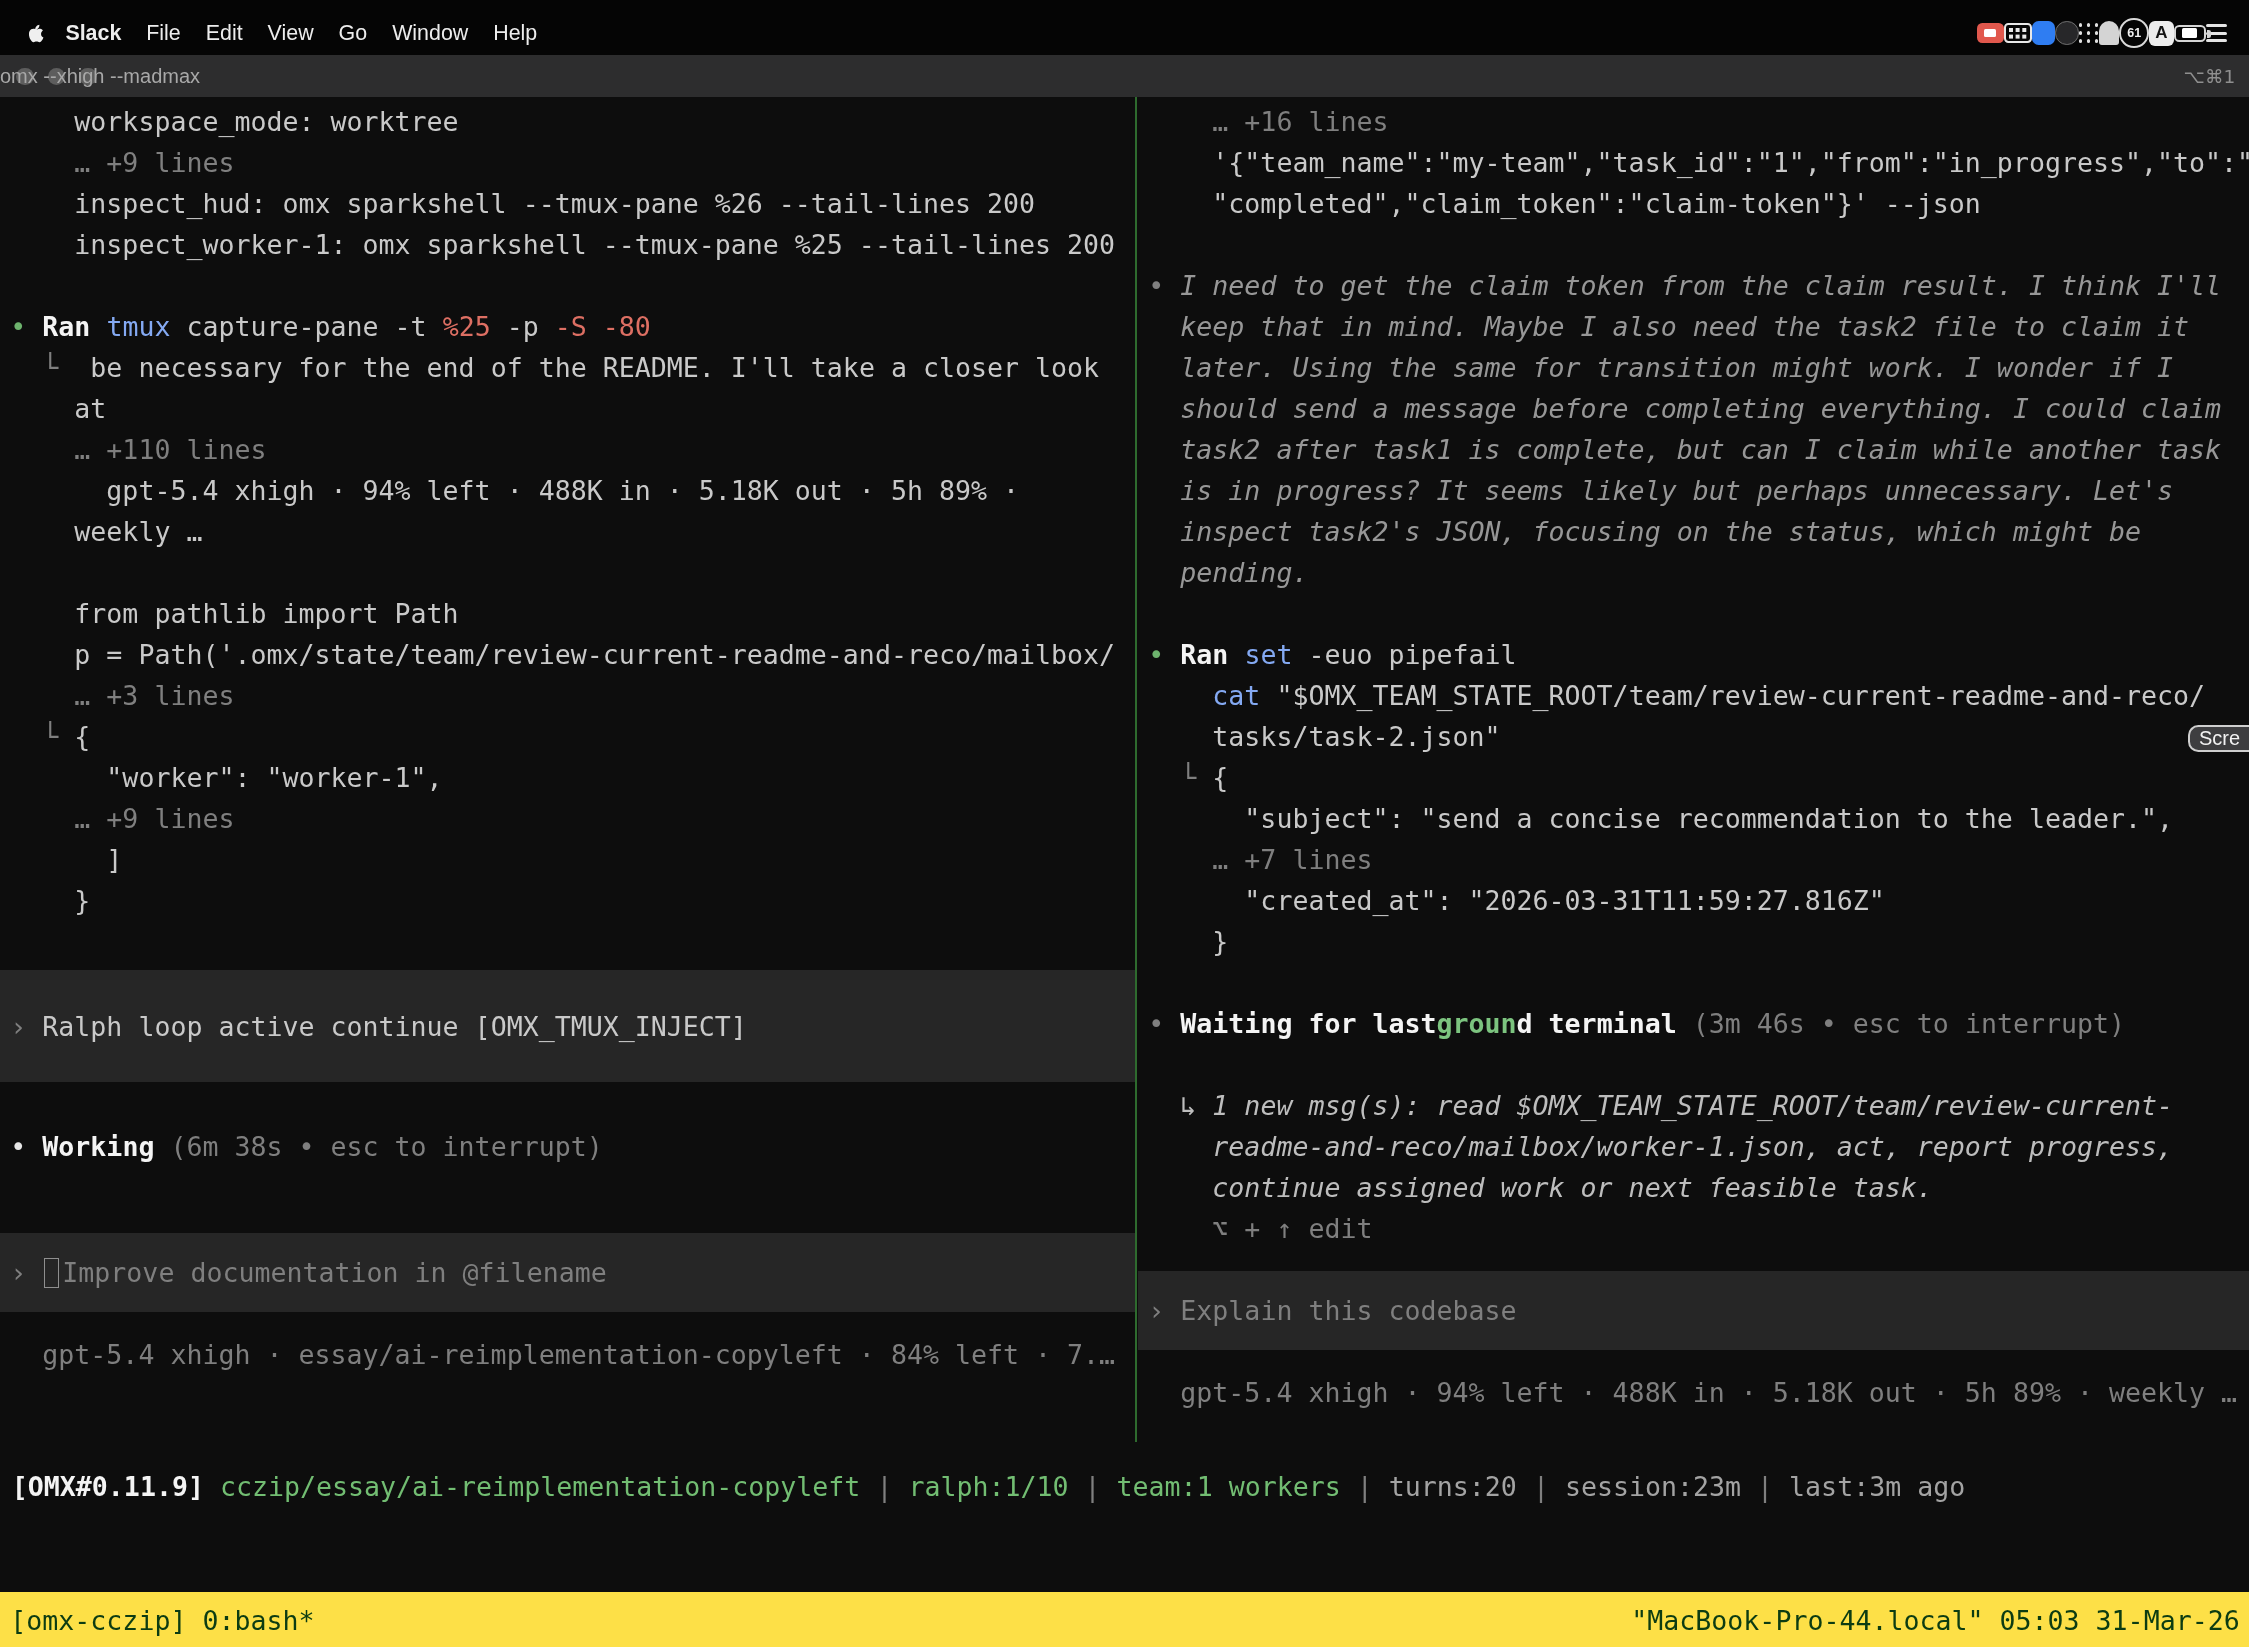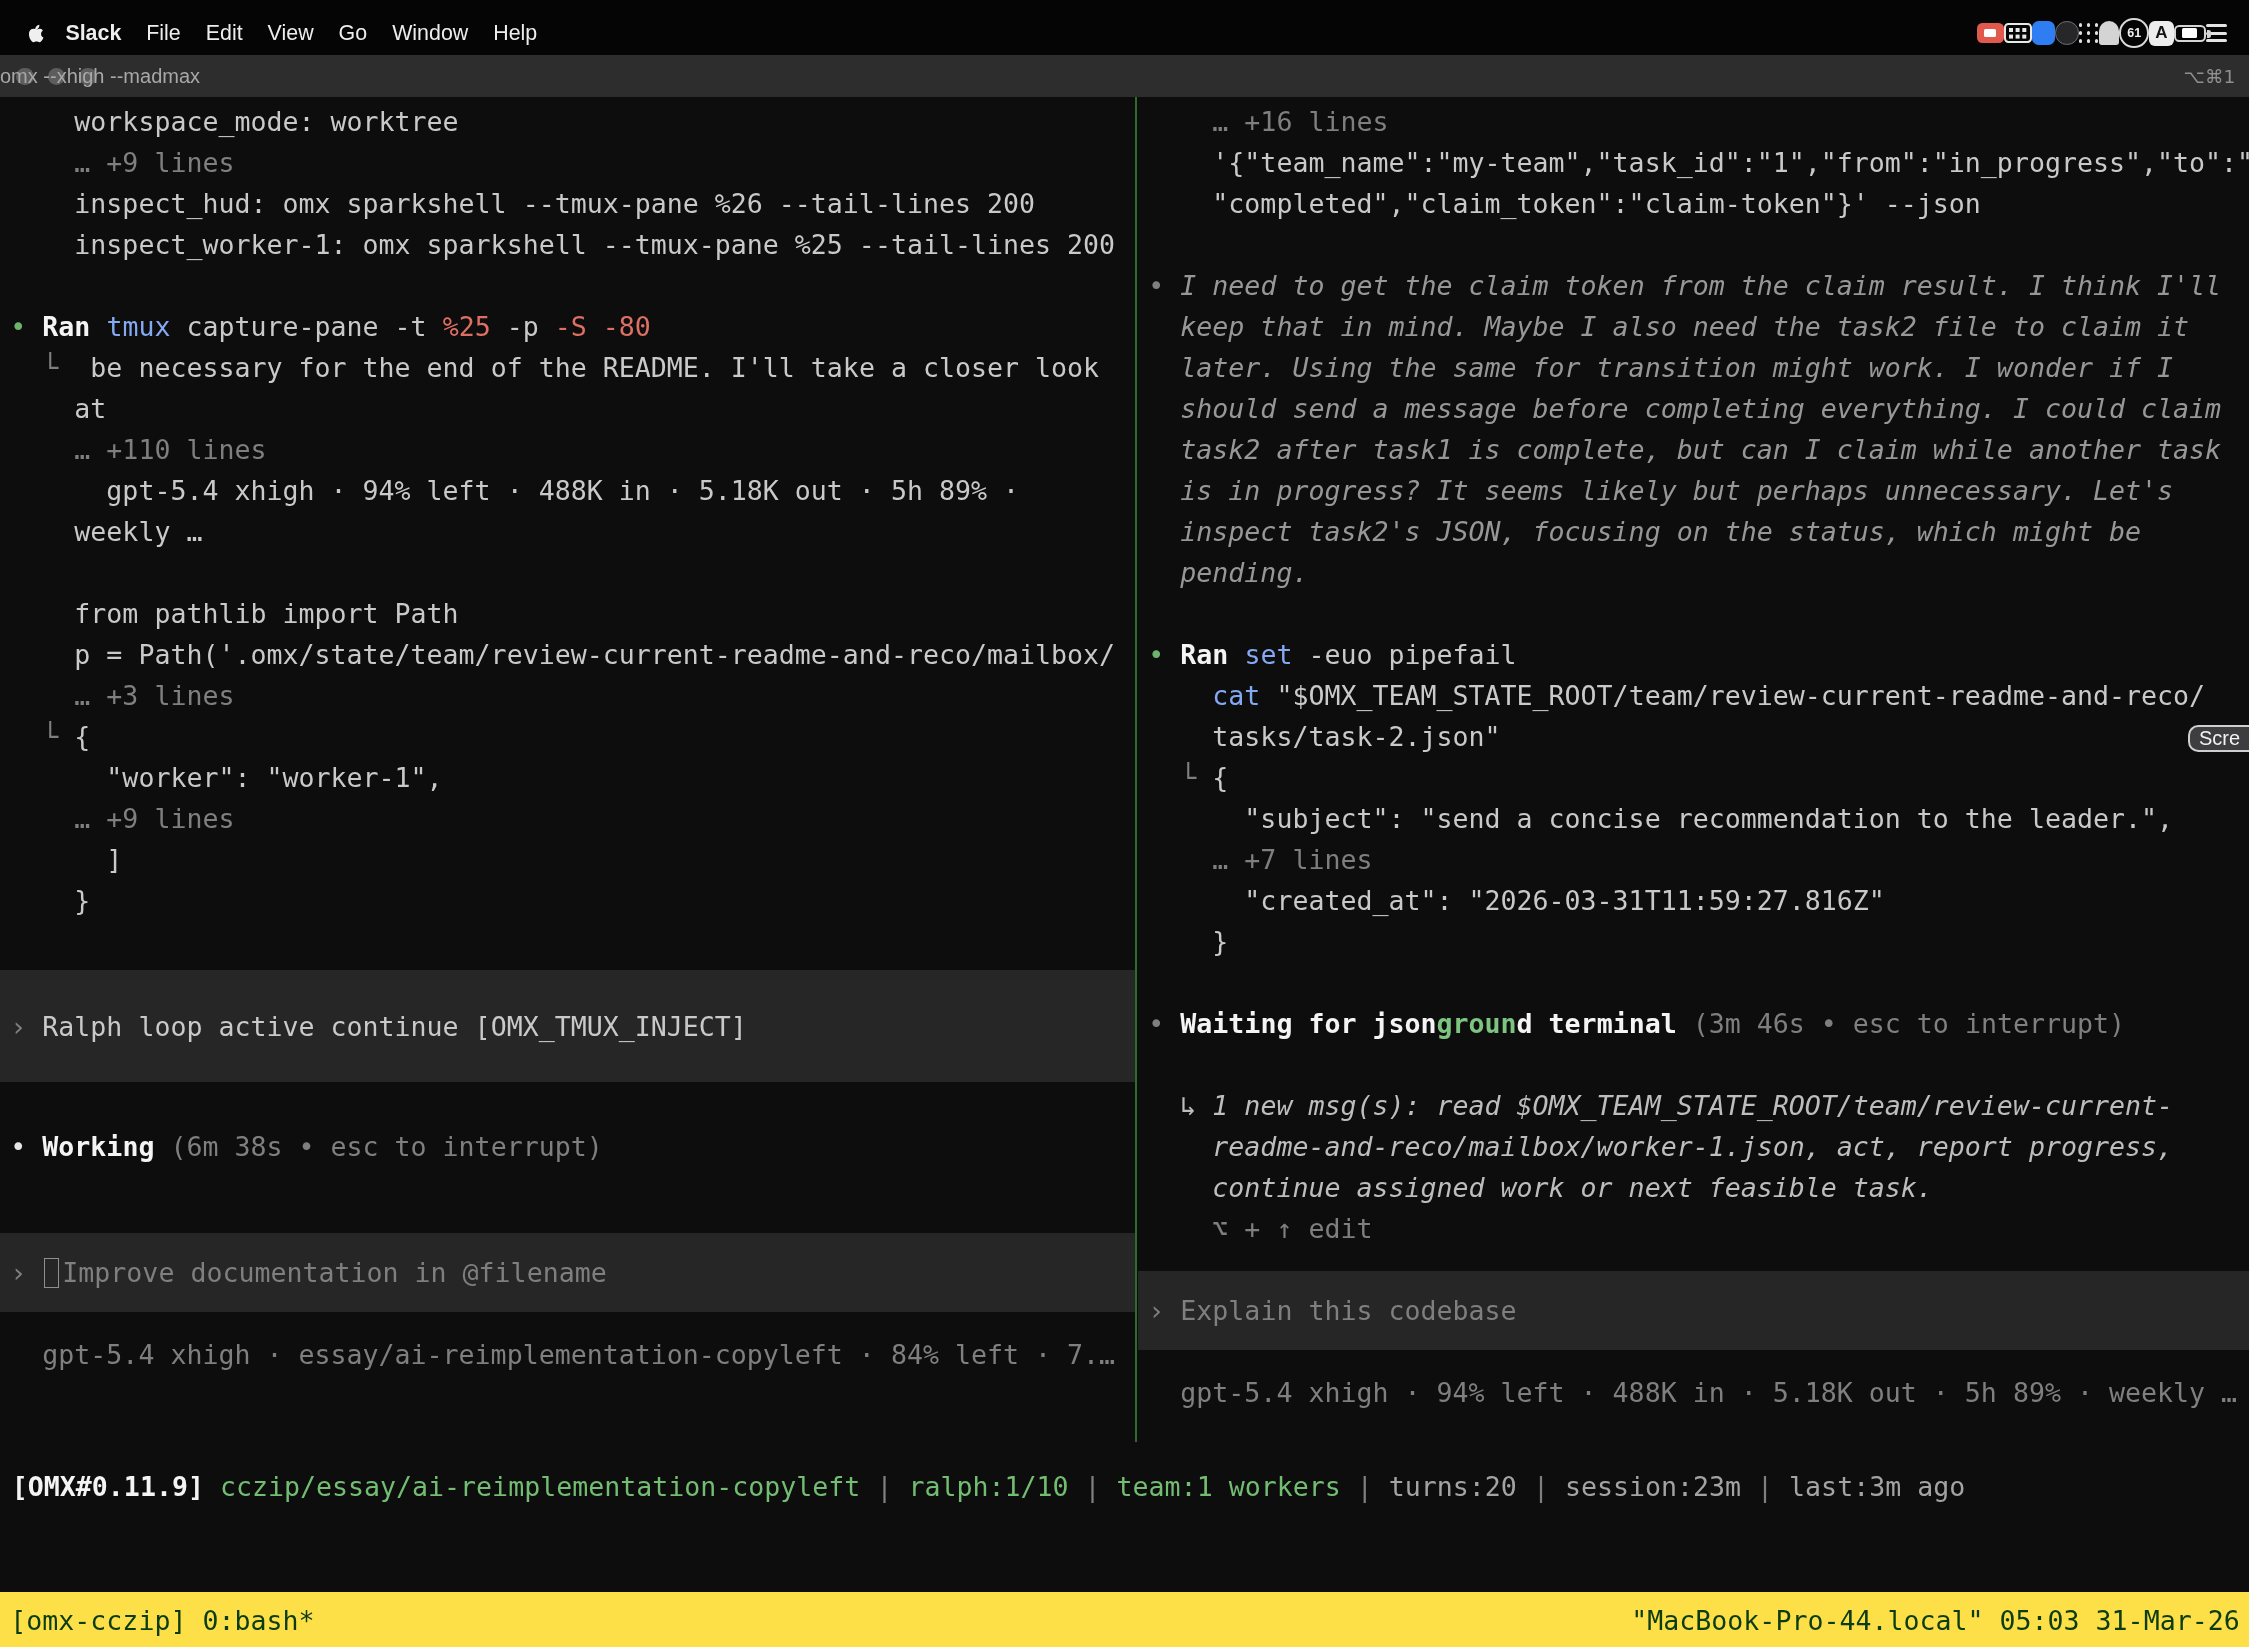--- a/index.html
+++ b/index.html
@@ -163,21 +163,21 @@
       <div class="line"></div>
       <div class="line"><span class="s-grn">• </span><span class="s-bw">Ran </span><span class="s-blu">set </span><span class="s-fg">-euo pipefail</span></div>
       <div class="line"><span class="s-fg">    </span><span class="s-blu">cat </span><span class="s-fg">"$OMX_TEAM_STATE_ROOT/team/review-current-readme-and-reco/</span></div>
       <div class="line"><span class="s-fg">    tasks/task-2.json"</span></div>
       <div class="line"><span class="s-dim">  └ </span><span class="s-fg">{</span></div>
       <div class="line"><span class="s-fg">      "subject": "send a concise recommendation to the leader.",</span></div>
       <div class="line"><span class="s-dim">    … +7 lines</span></div>
       <div class="line"><span class="s-fg">      "created_at": "2026-03-31T11:59:27.816Z"</span></div>
       <div class="line"><span class="s-fg">    }</span></div>
       <div class="line"></div>
-      <div class="line"><span class="s-dim">• </span><span class="s-bw">Waiting for json</span><span class="s-shim">groun</span><span class="s-bw">d terminal</span><span class="s-dim"> (3m 46s • esc to interrupt)</span></div>
+      <div class="line"><span class="s-dim">• </span><span class="s-bw">Waiting for last</span><span class="s-shim">groun</span><span class="s-bw">d terminal</span><span class="s-dim"> (3m 46s • esc to interrupt)</span></div>
       <div class="line"></div>
       <div class="line"><span class="s-itl">  ↳ </span><span class="s-itl">1 new msg(s): read $OMX_TEAM_STATE_ROOT/team/review-current-</span></div>
       <div class="line"><span class="s-itl">    readme-and-reco/mailbox/worker-1.json, act, report progress,</span></div>
       <div class="line"><span class="s-itl">    continue assigned work or next feasible task.</span></div>
       <div class="line"><span class="s-dim">    ⌥ + ↑ edit</span></div>
       <div class="gap" style="height: 22px;"></div>
       <div class="line band" style="height: 79px;"><span class="s-dim">› </span><span class="s-dim">Explain this codebase</span></div>
       <div class="gap" style="height: 22px;"></div>
       <div class="line"><span class="s-dim">  gpt-5.4 xhigh · 94% left · 488K in · 5.18K out · 5h 89% · weekly …</span></div>
     </div>

